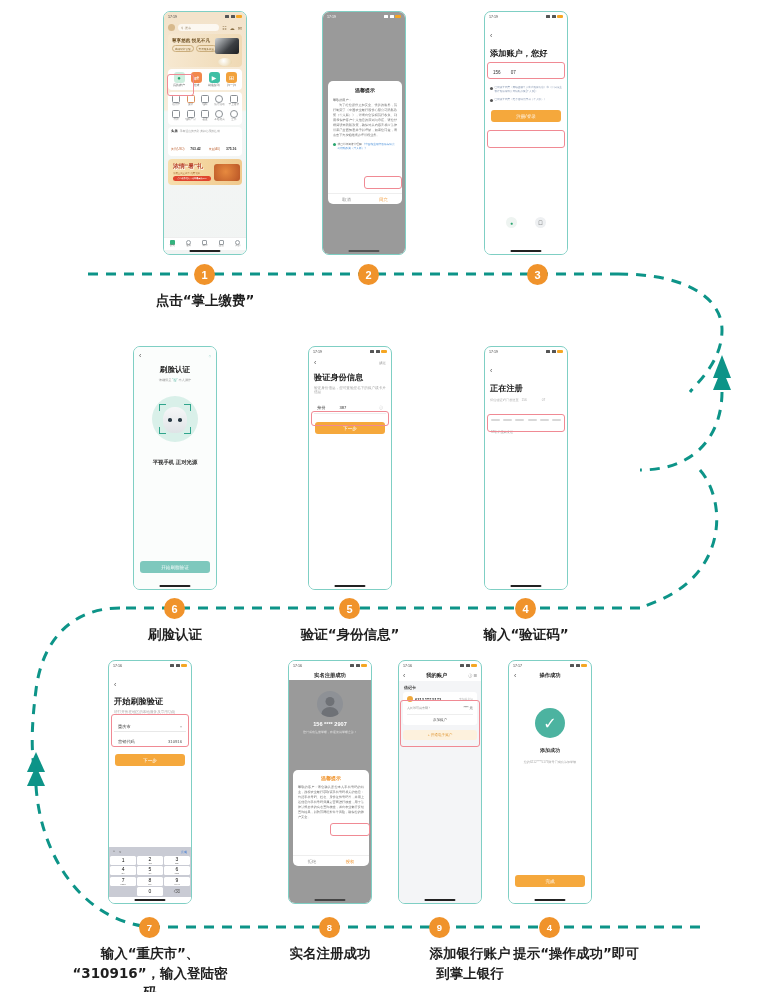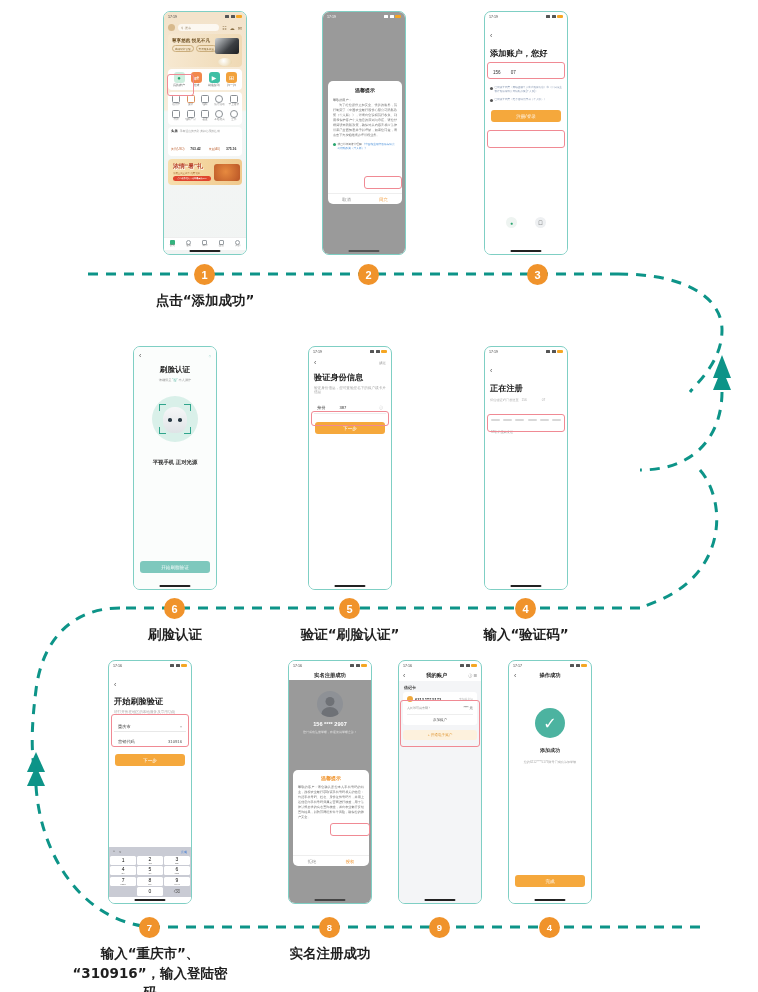--- a/index.html
+++ b/index.html
@@ -328,21 +328,21 @@
       </div>
       <div class="homebar"></div>
     </div>
   </div>
   <div class="redbox" style="left:487px; top:62px; width:78px; height:17px;"></div>
   <div class="redbox" style="left:487px; top:130px; width:78px; height:18px;"></div>
 
   <div class="badge" style="left:194px; top:264px;">1</div>
   <div class="badge" style="left:358px; top:264px;">2</div>
   <div class="badge" style="left:527px; top:264px;">3</div>
-  <div class="caption" style="left:129px; top:291px; width:152px;">点击“添加成功”</div>
+  <div class="caption" style="left:129px; top:291px; width:152px;">点击“掌上缴费”</div>
 
   <div class="phone" style="left:133px; top:346px; width:84px; height:244px;">
     <div class="ph-body" style="height:100%;background:#fbfdfc;">
       <div style="padding:5px 5px 0;display:flex;justify-content:space-between;align-items:center;">
         <span class="back-chev">‹</span>
         <span style="font-size:3px;color:#7ec8bd;">◇</span>
       </div>
       <div class="ph-h1" style="text-align:center;padding:6px 0 0;font-size:7.6px;">刷脸认证</div>
       <div style="text-align:center;padding:3px 0 0;font-size:3.2px;color:#9a9a9a;">
         <span>请确保是</span>
@@ -426,21 +426,21 @@
       <div style="padding:9px 6px 0;font-size:3.1px;color:#9a9a9a;">59秒后重新发送</div>
       <div class="homebar"></div>
     </div>
   </div>
   <div class="redbox" style="left:487px; top:414px; width:78px; height:18px;"></div>
 
   <div class="badge" style="left:164px; top:598px;">6</div>
   <div class="badge" style="left:339px; top:598px;">5</div>
   <div class="badge" style="left:515px; top:598px;">4</div>
   <div class="caption" style="left:99px; top:625px; width:152px;">刷脸认证</div>
-  <div class="caption" style="left:274px; top:625px; width:152px;">验证“刷脸认证”</div>
+  <div class="caption" style="left:274px; top:625px; width:152px;">验证“身份信息”</div>
   <div class="caption" style="left:450px; top:625px; width:152px;">输入“验证码”</div>
 
   <div class="phone" style="left:108px; top:660px; width:84px; height:244px;">
     <div class="ph-status">
       <span>17:16</span>
       <span class="right">
         <i class="bar-ico"></i>
           <i class="bar-ico"></i>
           <i class="batt"></i>
       </span>
@@ -613,13 +613,16 @@
     </div>
   </div>
 
   <div class="badge small" style="left:139px; top:917px;">7</div>
   <div class="badge small" style="left:319px; top:917px;">8</div>
   <div class="badge small" style="left:429px; top:917px;">9</div>
   <div class="badge small" style="left:539px; top:917px;">4</div>
   <div class="caption" style="left:70px; top:944px; width:160px;">输入“重庆市”、
 “310916”，输入登陆密码</div>
   <div class="caption" style="left:256px; top:944px; width:148px;">实名注册成功</div>
+  <div class="caption" style="left:396px; top:944px; width:148px;">添加银行账户
+到掌上银行</div>
+  <div class="caption" style="left:476px; top:944px; width:200px;">提示“操作成功”即可</div>
 </div>
 
 </body></html>

